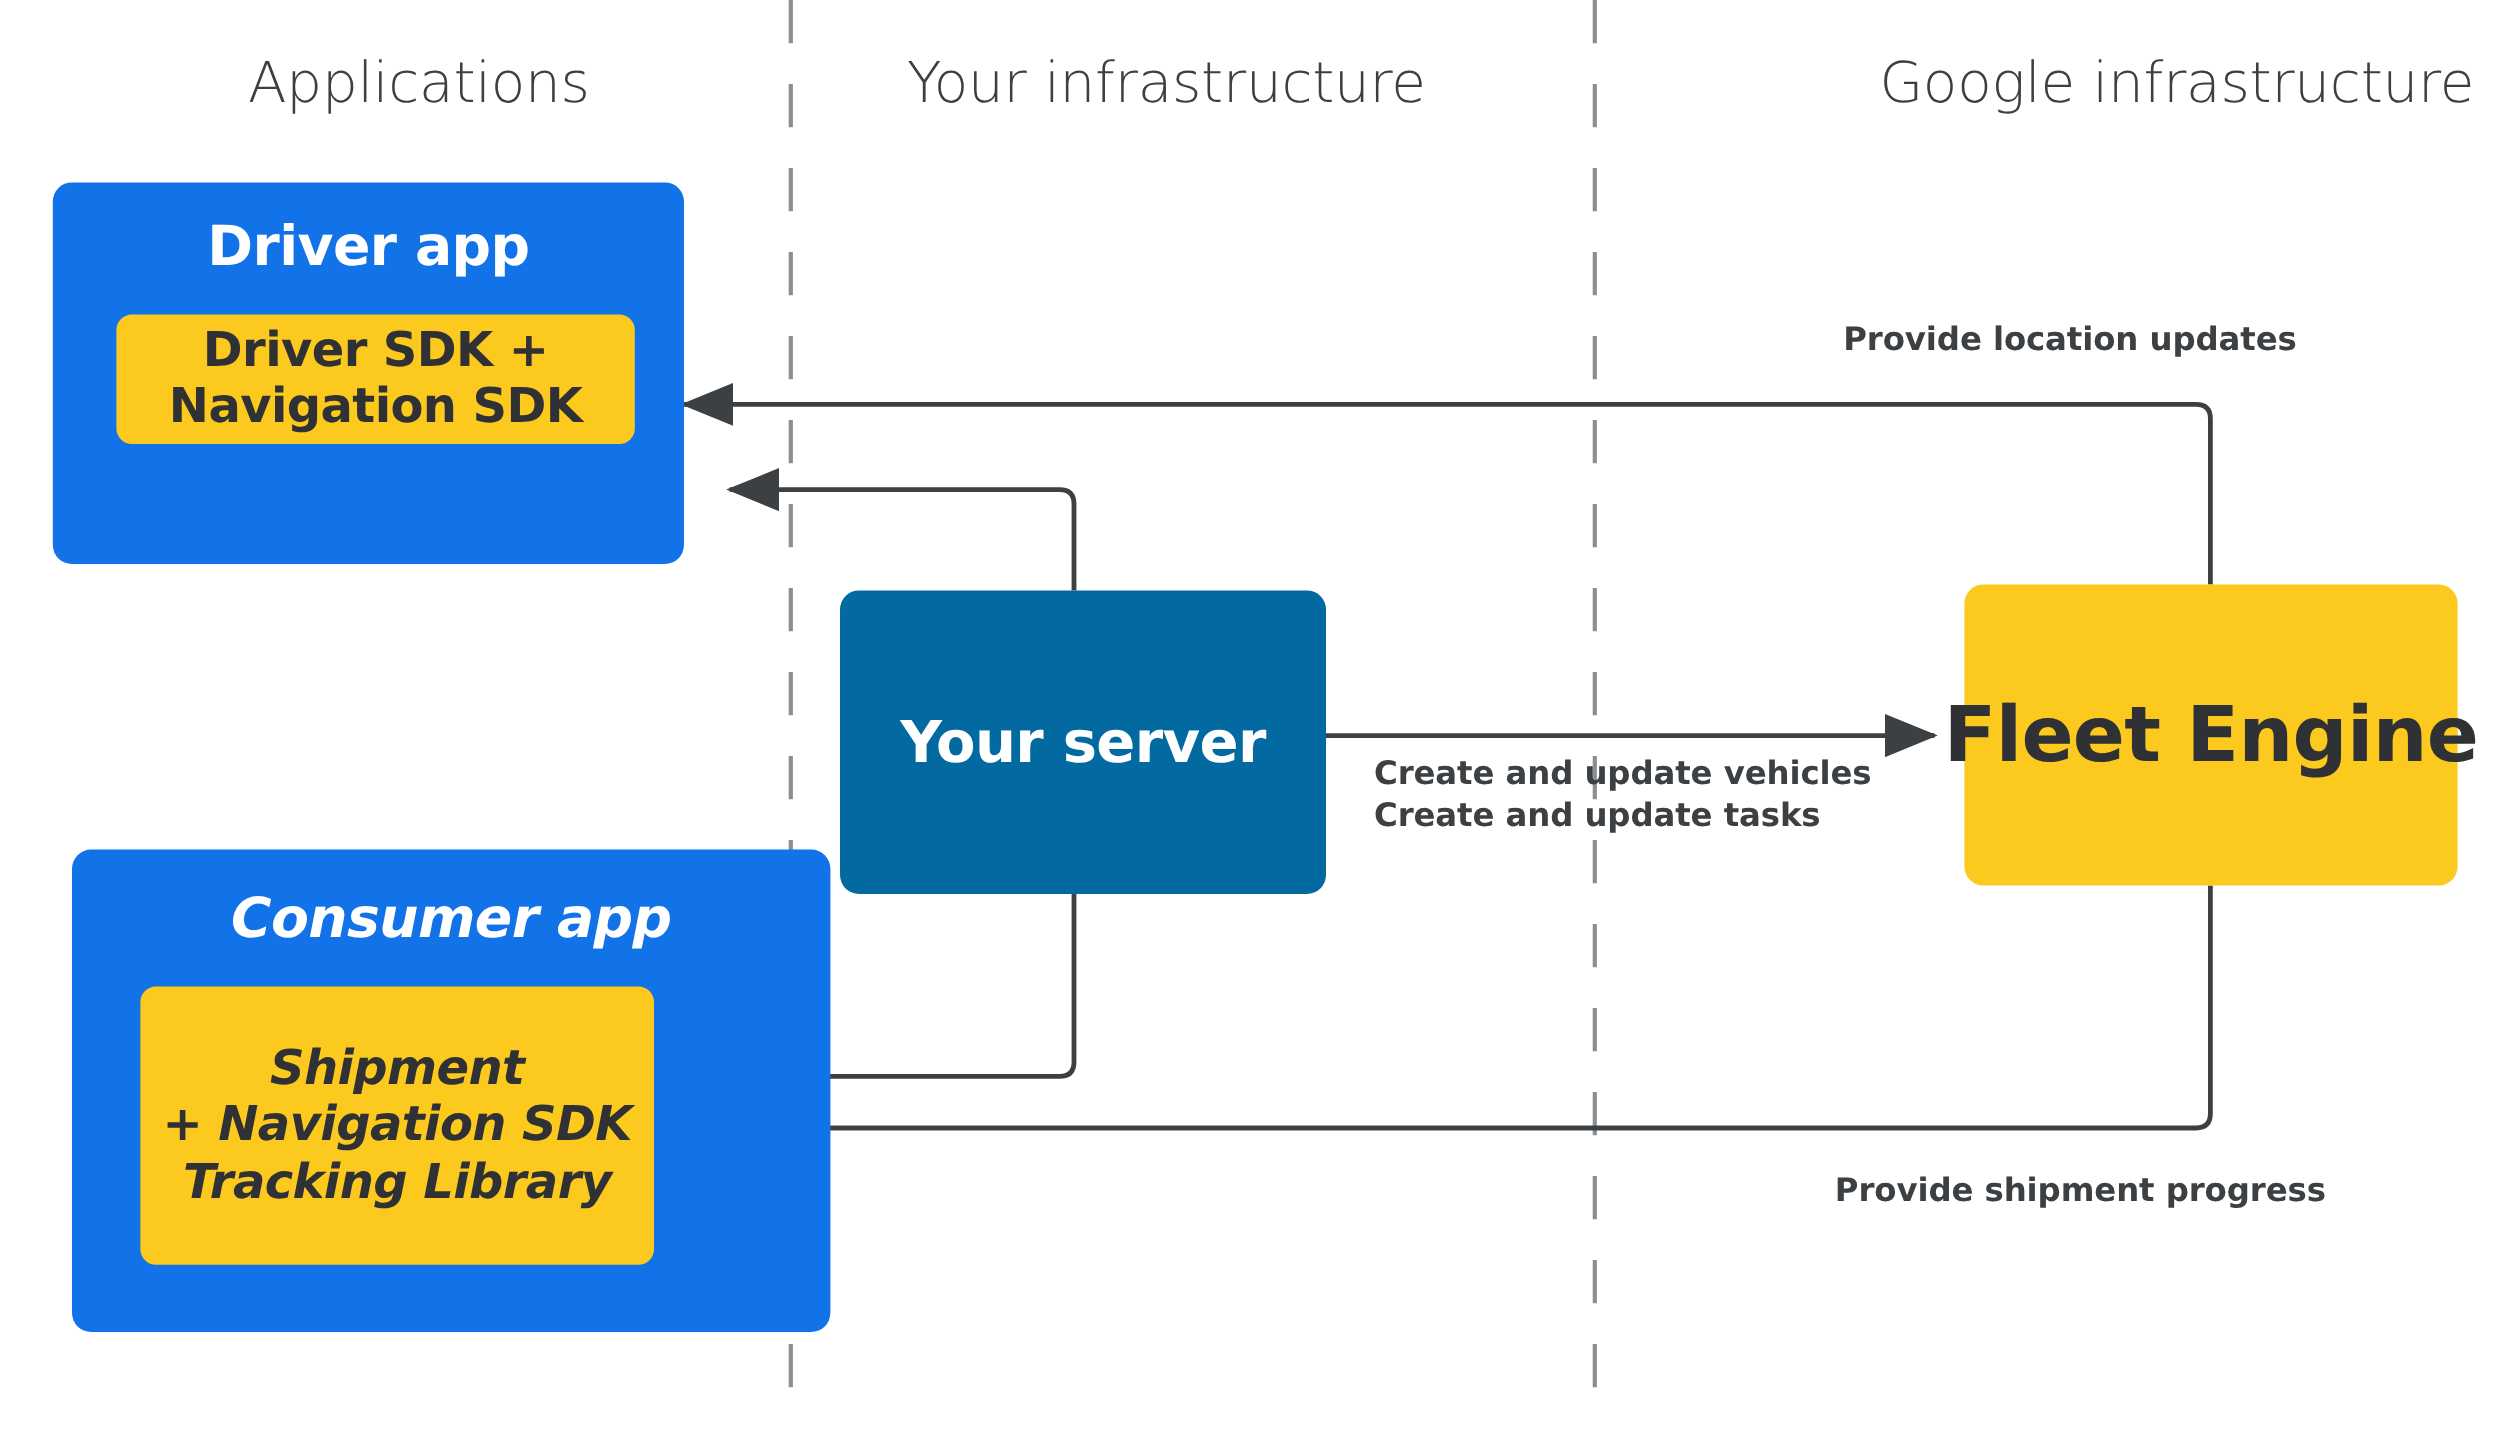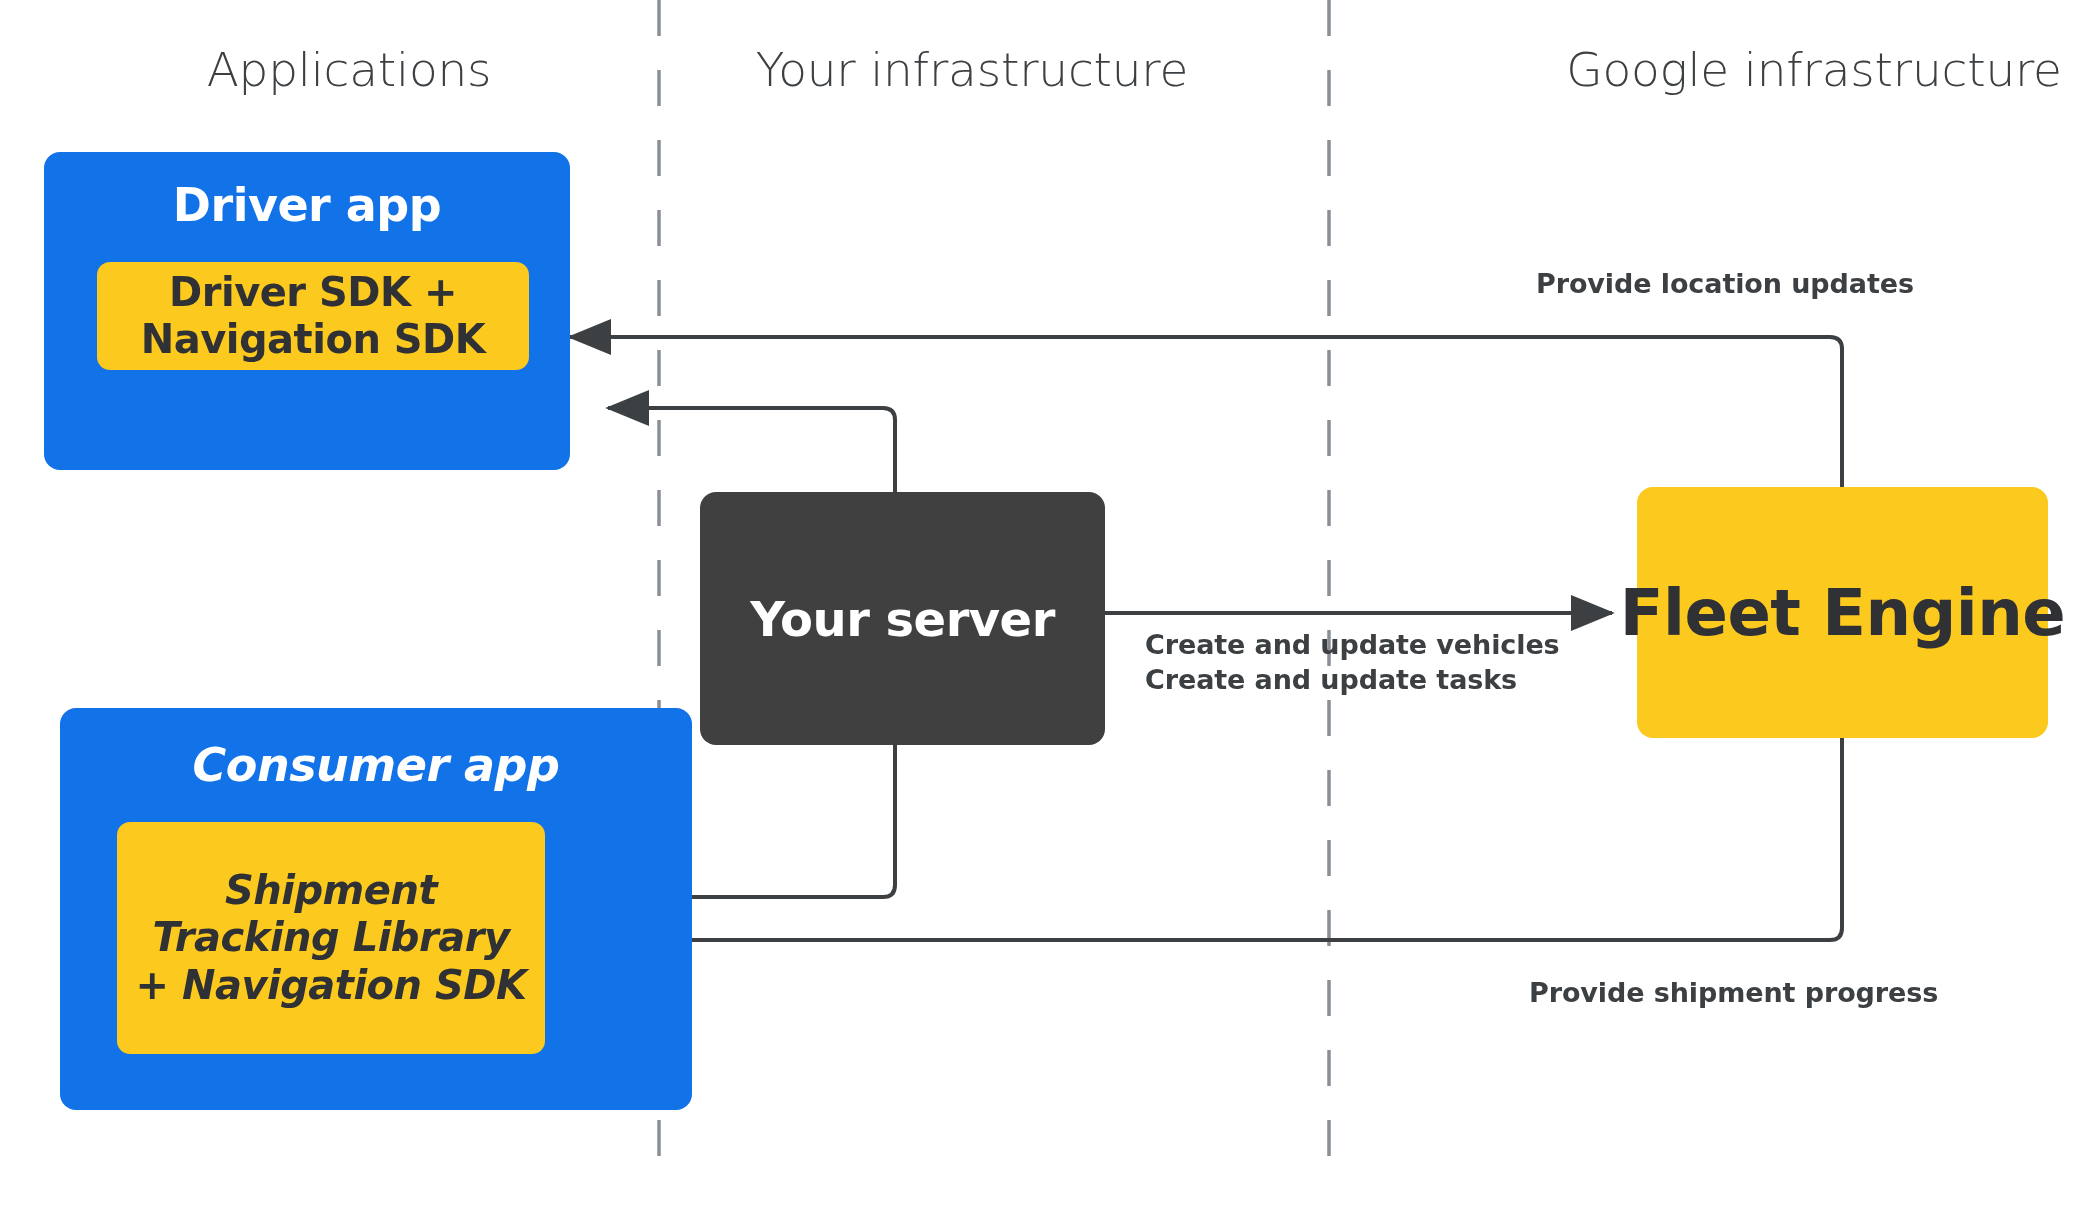--- a/index.html
+++ b/index.html
@@ -76,21 +76,21 @@
     font-size: 40px;
     line-height: 1.18;
     text-align: center;
     letter-spacing: -0.5px;
     padding: 0 6px;
   }
 
   
   .server-box {
     position: absolute;
-    background: #404040;
+    background: #0369a1;
     border-radius: 16px;
     display: flex;
     align-items: center;
     justify-content: center;
   }
   .server-label {
     color: #ffffff;
     font-family: "DejaVu Sans", sans-serif;
     font-weight: bold;
     font-size: 48px;
@@ -168,22 +168,22 @@
         <div>Navigation SDK</div>
       </div>
     </div>
   </div>
 
   <div class="app-box" style="left:60px; top:708px; width:632px; height:402px;font-style:italic;">
     <div class="app-title" style="top:30px;">Consumer app</div>
     <div class="sdk-box" style="left:57px; top:114px; width:428px; height:232px;">
       <div class="sdk-label">
         <div>Shipment</div>
+        <div>+ Navigation SDK</div>
         <div>Tracking Library</div>
-        <div>+ Navigation SDK</div>
       </div>
     </div>
   </div>
 
   <div class="server-box" style="left:700px; top:492px; width:405px; height:253px;">
     <div class="server-label">Your server</div>
   </div>
 
   <div class="engine-box" style="left:1637px; top:487px; width:411px; height:251px;">
     <div class="engine-label">Fleet Engine</div>

